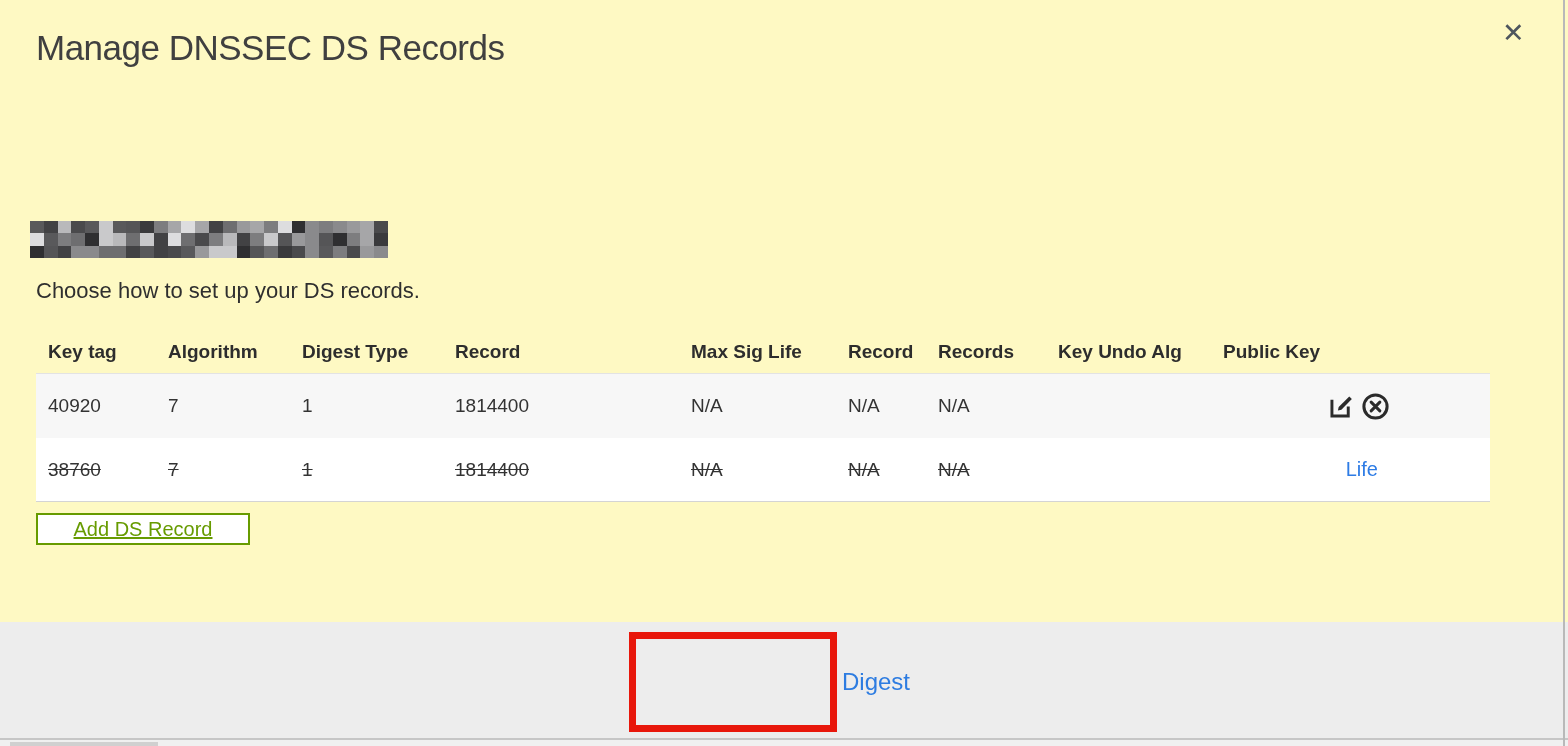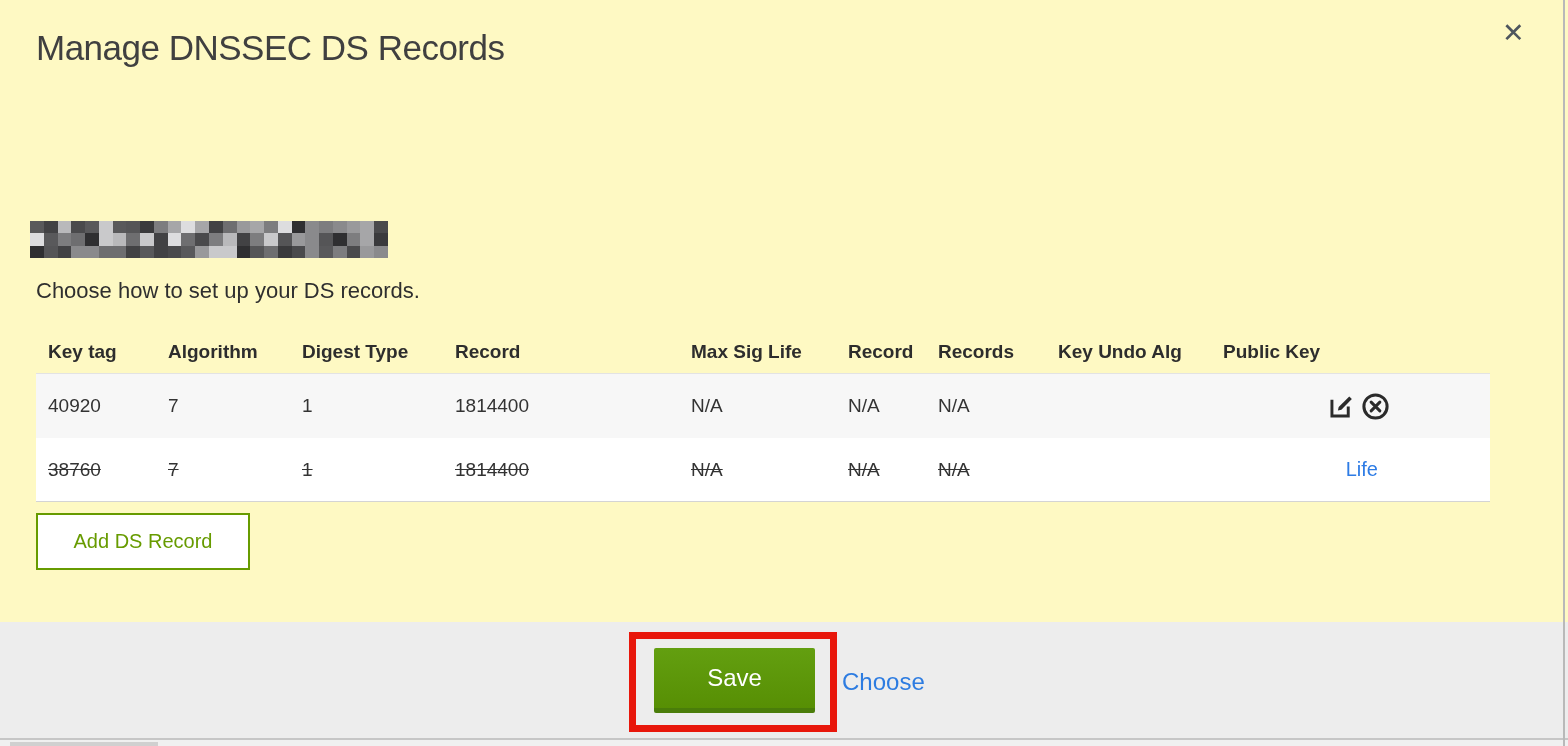--- a/index.html
+++ b/index.html
@@ -27,23 +27,23 @@
   .row-existing { background:#f7f7f7; }
   .row-deleted { background:#fff; border-bottom:1px solid #d4d4d4; }
   .cell { padding-left:12px; white-space:nowrap; overflow:hidden; }
   .row-deleted .cell { text-decoration:line-through; }
   .actions { display:flex; justify-content:flex-end; align-items:center; gap:4px; padding-right:10px; }
   .icon-btn { width:30px; height:30px; cursor:pointer; display:flex; align-items:center; justify-content:center; }
   .icon-btn svg { display:block; }
   .undo-link { color:#2e7ce5; text-decoration:none; font-size:20px; cursor:pointer; padding-right:12px; }
 
   
-  .add-btn { position:absolute; left:36px; top:513px; width:214px; height:57px; background:#fff;
+  .add-btn { position:absolute; left:36px; top:513px; width:214px; height:32px; background:#fff;
              border:2px solid #679b00; color:#679b00; font-size:20px; font-family:inherit;
-             display:flex; align-items:center; justify-content:center; cursor:pointer; }
+             display:flex; align-items:center; justify-content:center; cursor:pointer;text-decoration:underline; }
 
   
   .footer { position:absolute; left:0; top:622px; width:1568px; height:116px; background:#ededed; }
   .bottom-line { position:absolute; left:0; top:738px; width:1568px; height:2px; background:#c6c6c6; }
   .below-strip { position:absolute; left:0; top:740px; width:1568px; height:6px; background:#f0f0f0; }
   .behind-marks { position:absolute; left:10px; top:742px; width:148px; height:4px; background:#c2c2c2; opacity:.7; }
 
   .save-btn { position:absolute; left:654px; top:648px; width:161px; height:65px;
               background:linear-gradient(#639f10,#578f04); border:none; border-bottom:5px solid #4a7d0a;
               color:#fff; font-size:24px; font-family:inherit; cursor:pointer; border-radius:2px;
@@ -193,22 +193,21 @@
       <span class="cell"></span>
       <span class="actions">
         <a class="undo-link">Life</a>
       </span>
     </div>
   </div>
 
   <button class="add-btn">Add DS Record</button>
 
   <div class="footer"></div>
-  <button class="save-btn">Save</button>
   <div class="annotation-rect"></div>
-  <a class="cancel-link">Choose</a>
+  <a class="cancel-link">Digest</a>
 
   <div class="bottom-line"></div>
   <div class="below-strip"></div>
   <div class="behind-marks"></div>
 
   <div class="right-border"></div>
 </div>
 
 </body></html>

